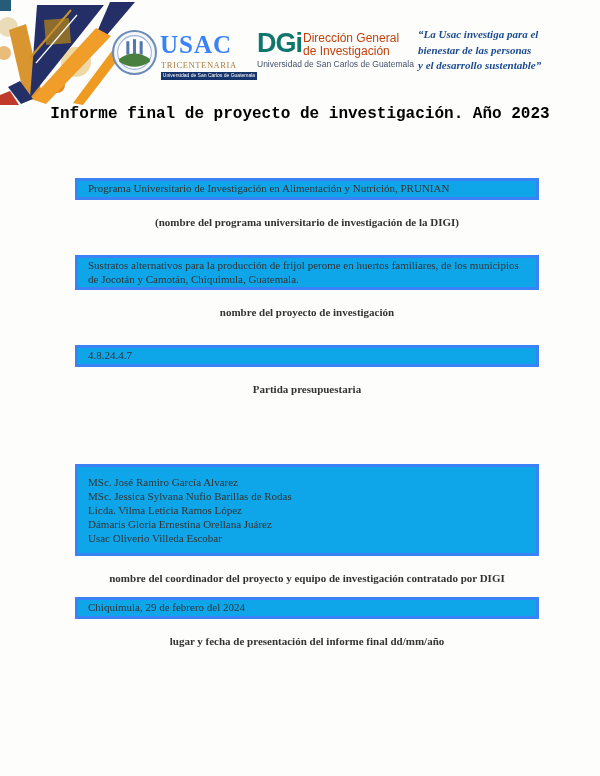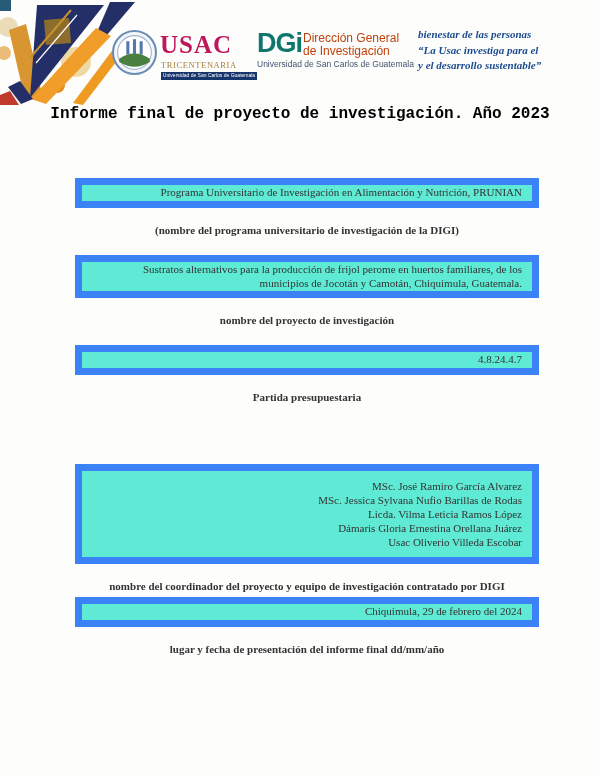--- a/index.html
+++ b/index.html
@@ -7,41 +7,41 @@
   html,body { background:#e8e8e8; }
   .page {
     position:relative; width:600px; height:776px; margin:0 auto;
     background:#fdfdfc; overflow:hidden;
     font-family:"Liberation Serif", serif; color:#333;
   }
   
   .emblem { position:absolute; left:0; top:0; width:140px; height:105px; }
   .seal { position:absolute; left:112px; top:30px; width:45px; height:45px; }
   .usac-word { position:absolute; left:160px; top:31px; font-size:25px; font-weight:bold;
-               color:#be185d; letter-spacing:1px; font-family:"Liberation Serif", serif; }
+               color:#3b82f6; letter-spacing:1px; font-family:"Liberation Serif", serif; }
   .usac-sub { position:absolute; left:161px; top:60px; font-size:8.5px; letter-spacing:0.6px;
               color:#a87f3e; font-family:"Liberation Serif", serif; }
   .usac-bar { position:absolute; left:161px; top:72px; width:96px; height:7.5px; background:#17356d;
               color:#ffffff; font-size:5px; line-height:7.5px; text-align:center;
               font-family:"Liberation Sans", sans-serif; white-space:nowrap; overflow:hidden; }
   .dgi-mark { position:absolute; left:257px; top:28px; font-size:27px; font-weight:bold;
               color:#0f766e; font-family:"Liberation Sans", sans-serif; letter-spacing:-1px; }
   .dgi-name { position:absolute; left:303px; top:32px; font-size:12px; line-height:12.5px;
               color:#c2410c; font-family:"Liberation Sans", sans-serif; }
   .dgi-tag  { position:absolute; left:257px; top:59px; font-size:8.5px; color:#45526b;
               font-family:"Liberation Sans", sans-serif; }
   .slogan { position:absolute; left:418px; top:27px; width:172px;
             font-family:"Liberation Serif", serif; font-style:italic; font-weight:bold;
             font-size:11px; line-height:15.5px; color:#1b4b8f; }
   
   .doc-title { position:absolute; left:0; top:105px; width:100%; text-align:center;
                font-size:16px; font-weight:bold; color:#000;font-family:Liberation Mono, monospace; }
   
   .fgroup { position:absolute; left:75px; width:464px; }
-  .fbox { border:7px solid #3b82f6; background:#5eead4; text-align:right;
+  .fbox { border:3px solid #3b82f6; background:#0ea5e9; text-align:left;
           font-size:11px; line-height:13.5px; color:#333; padding:1px 10px; }
   .fbox.multi { line-height:14px; padding:8px 10px; }
   .fcaption { margin-top:16px; text-align:center; font-size:11px; color:#333;font-weight:bold; }
   .g1 { top:178px; } .g2 { top:255px; } .g3 { top:345px; }
   .g4 { top:407px; } .g5 { top:464px; } .g6 { top:597px; }
 </style>
 </head>
 <body>
 
 <div class="page">
@@ -78,22 +78,22 @@
   <div class="usac-bar">Universidad de San Carlos de Guatemala</div>
 
   <div class="dgi-mark">DGi</div>
   <div class="dgi-name">
     <div>Dirección General</div>
     <div>de Investigación</div>
   </div>
   <div class="dgi-tag">Universidad de San Carlos de Guatemala</div>
 
   <div class="slogan">
+    <div>“La Usac investiga para el</div>
     <div>bienestar de las personas</div>
-    <div>“La Usac investiga para el</div>
     <div>y el desarrollo sustentable”</div>
   </div>
 
   <div class="doc-title">Informe final de proyecto de investigación. Año 2023</div>
 
   <div class="fgroup g1">
     <div class="fbox">Programa Universitario de Investigación en Alimentación y Nutrición, PRUNIAN</div>
     <div class="fcaption">(nombre del programa universitario de investigación de la DIGI)</div>
   </div>
 

